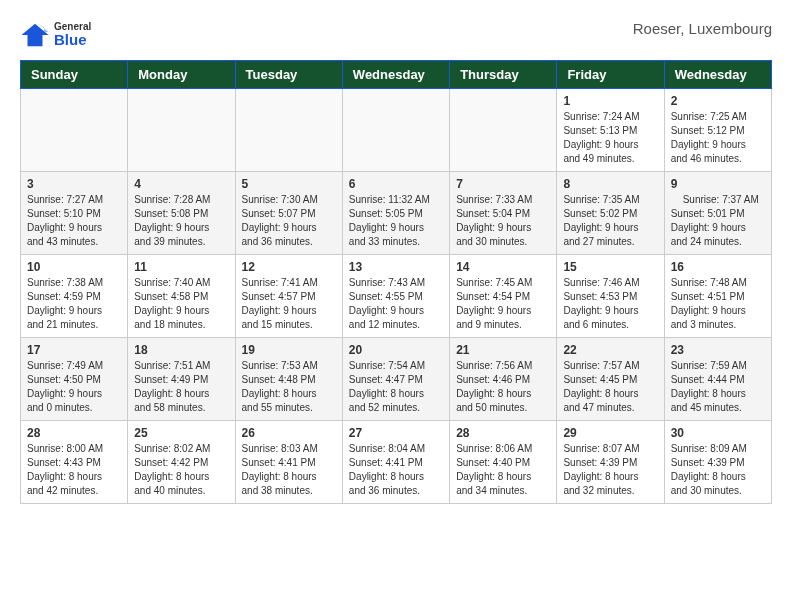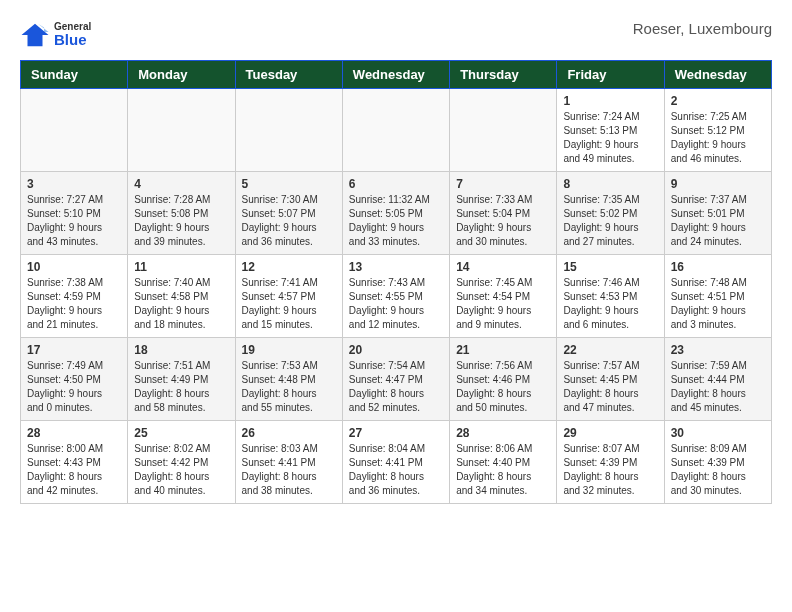--- a/index.html
+++ b/index.html
@@ -157,21 +157,21 @@
 Daylight: 9 hours
 and 33 minutes.</span></td>
         <td><span class="day-num">7</span><span class="day-info" style="white-space: pre-line;">Sunrise: 7:33 AM
 Sunset: 5:04 PM
 Daylight: 9 hours
 and 30 minutes.</span></td>
         <td><span class="day-num">8</span><span class="day-info" style="white-space: pre-line;">Sunrise: 7:35 AM
 Sunset: 5:02 PM
 Daylight: 9 hours
 and 27 minutes.</span></td>
-        <td><span class="day-num">9</span><span class="day-info" style="white-space: pre-line;">Sunrise: 7:37 AM
+        <td><span class="day-num">9</span><span class="day-info" style="white-space: pre-line; margin-left: 12px;">Sunrise: 7:37 AM
 Sunset: 5:01 PM
 Daylight: 9 hours
 and 24 minutes.</span></td>
       </tr>
       <tr class="row-even">
         <td><span class="day-num">10</span><span class="day-info" style="white-space: pre-line;">Sunrise: 7:38 AM
 Sunset: 4:59 PM
 Daylight: 9 hours
 and 21 minutes.</span></td>
         <td><span class="day-num">11</span><span class="day-info" style="white-space: pre-line;">Sunrise: 7:40 AM

